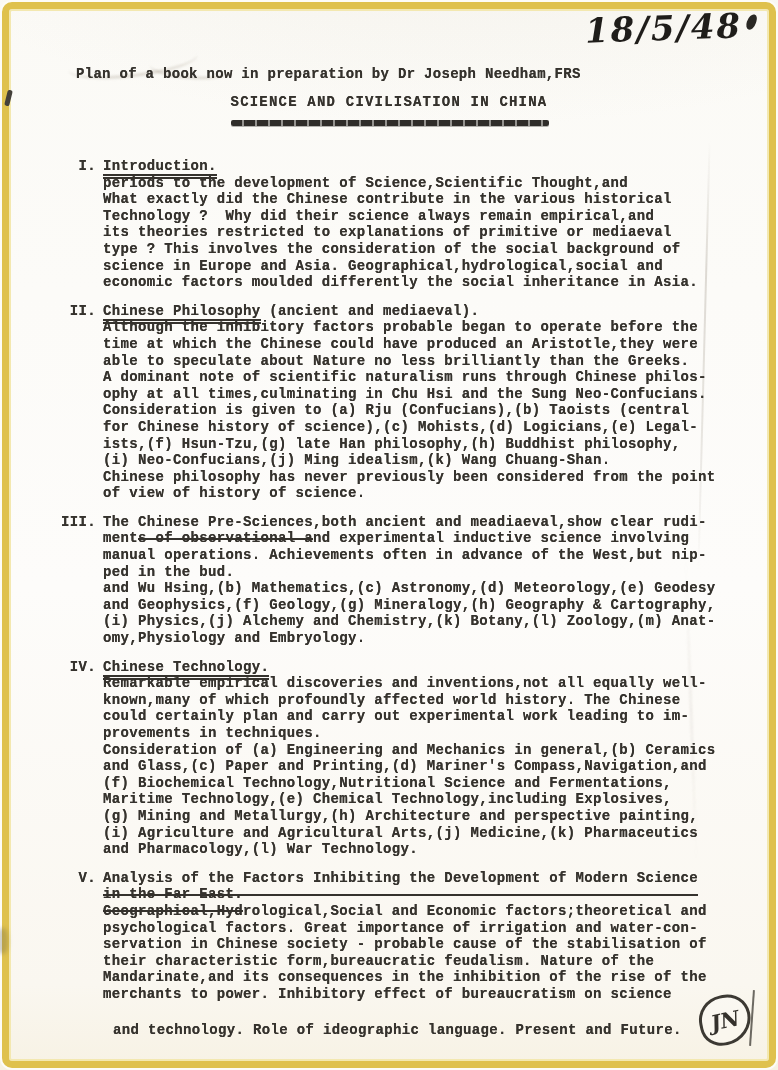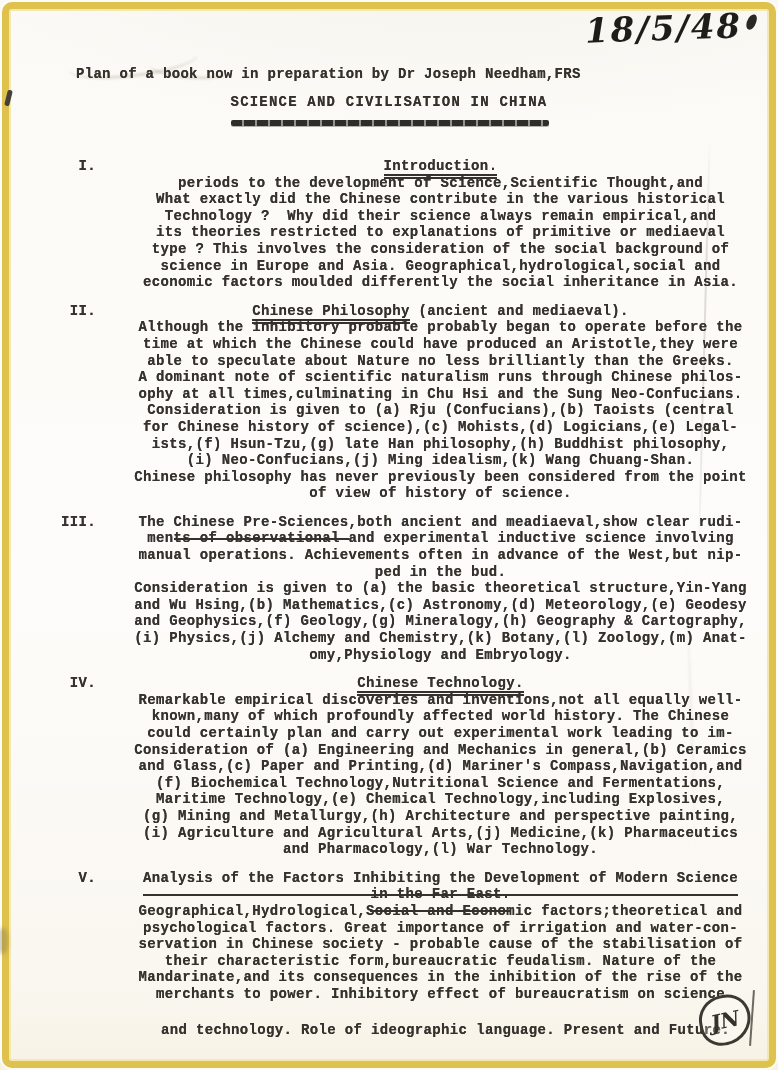--- a/index.html
+++ b/index.html
@@ -38,21 +38,21 @@
   }
   .title-underline{
     position:absolute;top:120px;left:231px;width:318px;height:6px;border-radius:2px;
     background:repeating-linear-gradient(90deg,#2f2d2a 0 11px,rgba(47,45,42,.5) 11px 13px);
     box-shadow:0 1px 0 rgba(47,45,42,.35);
   }
   .sections{position:absolute;top:158px;left:0;width:778px;}
   .section{position:relative;padding-left:103px;margin-bottom:12px;}
   .numeral{position:absolute;left:0;top:0;width:96px;text-align:right;
     font-size:14px;line-height:16.6px;letter-spacing:.35px;}
-  .line{white-space:pre;font-size:14px;line-height:16.6px;letter-spacing:.35px;text-align:center;}
+  .line{white-space:pre;font-size:14px;line-height:16.6px;letter-spacing:.35px;}
   .line.gap{margin-top:19px;}
   .line.indent{margin-left:10px;}
   .u1{border-bottom:2px solid #35322d;padding-bottom:8px;}
   .u2{border-bottom:5px double #35322d;padding-bottom:0;}
   .monogram{
     position:absolute;top:995px;left:699px;width:46px;height:44px;
     border:3px solid #3c3933;border-radius:52% 48% 58% 44%;
     transform:rotate(-12deg);
     display:flex;align-items:center;justify-content:center;
     font-family:"DejaVu Serif","Liberation Serif",serif;
@@ -118,50 +118,50 @@
         <div class="line"><span>What exactly did the Chinese contribute in the various historical</span></div>
         <div class="line"><span>Technology ?  Why did their science always remain empirical,and</span></div>
         <div class="line"><span>its theories restricted to explanations of primitive or mediaeval</span></div>
         <div class="line"><span>type ? This involves the consideration of the social background of</span></div>
         <div class="line"><span>science in Europe and Asia. Geographical,hydrological,social and</span></div>
         <div class="line"><span>economic factors moulded differently the social inheritance in Asia.</span></div>
       </div>
       <div class="section">
         <div class="numeral">II.</div>
         <div class="line"><span class="u2">Chinese Philosophy</span><span> (ancient and mediaeval).</span></div>
-        <div class="line"><span>Although the inhibitory probable probably began to operate before the</span></div>
+        <div class="line"><span>Although the inhibitory factors probable began to operate before the</span></div>
         <div class="line"><span>time at which the Chinese could have produced an Aristotle,they were</span></div>
         <div class="line"><span>able to speculate about Nature no less brilliantly than the Greeks.</span></div>
         <div class="line"><span>A dominant note of scientific naturalism runs through Chinese philos-</span></div>
         <div class="line"><span>ophy at all times,culminating in Chu Hsi and the Sung Neo-Confucians.</span></div>
         <div class="line"><span>Consideration is given to (a) Rju (Confucians),(b) Taoists (central</span></div>
         <div class="line"><span>for Chinese history of science),(c) Mohists,(d) Logicians,(e) Legal-</span></div>
         <div class="line"><span>ists,(f) Hsun-Tzu,(g) late Han philosophy,(h) Buddhist philosophy,</span></div>
         <div class="line"><span>(i) Neo-Confucians,(j) Ming idealism,(k) Wang Chuang-Shan.</span></div>
         <div class="line"><span>Chinese philosophy has never previously been considered from the point</span></div>
         <div class="line"><span>of view of history of science.</span></div>
       </div>
       <div class="section">
         <div class="numeral">III.</div>
         <div class="line"><span>The </span><span class="u1">Chinese Pre-Sciences</span><span>,both ancient and meadiaeval,show clear rudi-</span></div>
         <div class="line"><span>ments of observational and experimental inductive science involving</span></div>
         <div class="line"><span>manual operations. Achievements often in advance of the West,but nip-</span></div>
         <div class="line"><span>ped in the bud.</span></div>
-        <div class="line"><span>Consideration is given to (a) the basic theoretical structure,Yin-Yang</span></div>
         <div class="line"><span>and Wu Hsing,(b) Mathematics,(c) Astronomy,(d) Meteorology,(e) Geodesy</span></div>
         <div class="line"><span>and Geophysics,(f) Geology,(g) Mineralogy,(h) Geography &amp; Cartography,</span></div>
         <div class="line"><span>(i) Physics,(j) Alchemy and Chemistry,(k) Botany,(l) Zoology,(m) Anat-</span></div>
         <div class="line"><span>omy,Physiology and Embryology.</span></div>
       </div>
       <div class="section">
         <div class="numeral">IV.</div>
         <div class="line"><span class="u2">Chinese Technology.</span></div>
         <div class="line"><span>Remarkable empirical discoveries and inventions,not all equally well-</span></div>
         <div class="line"><span>known,many of which profoundly affected world history. The Chinese</span></div>
         <div class="line"><span>could certainly plan and carry out experimental work leading to im-</span></div>
+        <div class="line"><span>provements in techniques.</span></div>
         <div class="line"><span>Consideration of (a) Engineering and Mechanics in general,(b) Ceramics</span></div>
         <div class="line"><span>and Glass,(c) Paper and Printing,(d) Mariner's Compass,Navigation,and</span></div>
         <div class="line"><span>(f) Biochemical Technology,Nutritional Science and Fermentations,</span></div>
         <div class="line"><span>Maritime Technology,(e) Chemical Technology,including Explosives,</span></div>
         <div class="line"><span>(g) Mining and Metallurgy,(h) Architecture and perspective painting,</span></div>
         <div class="line"><span>(i) Agriculture and Agricultural Arts,(j) Medicine,(k) Pharmaceutics</span></div>
         <div class="line"><span>and Pharmacology,(l) War Technology.</span></div>
       </div>
       <div class="section">
         <div class="numeral">V.</div>

